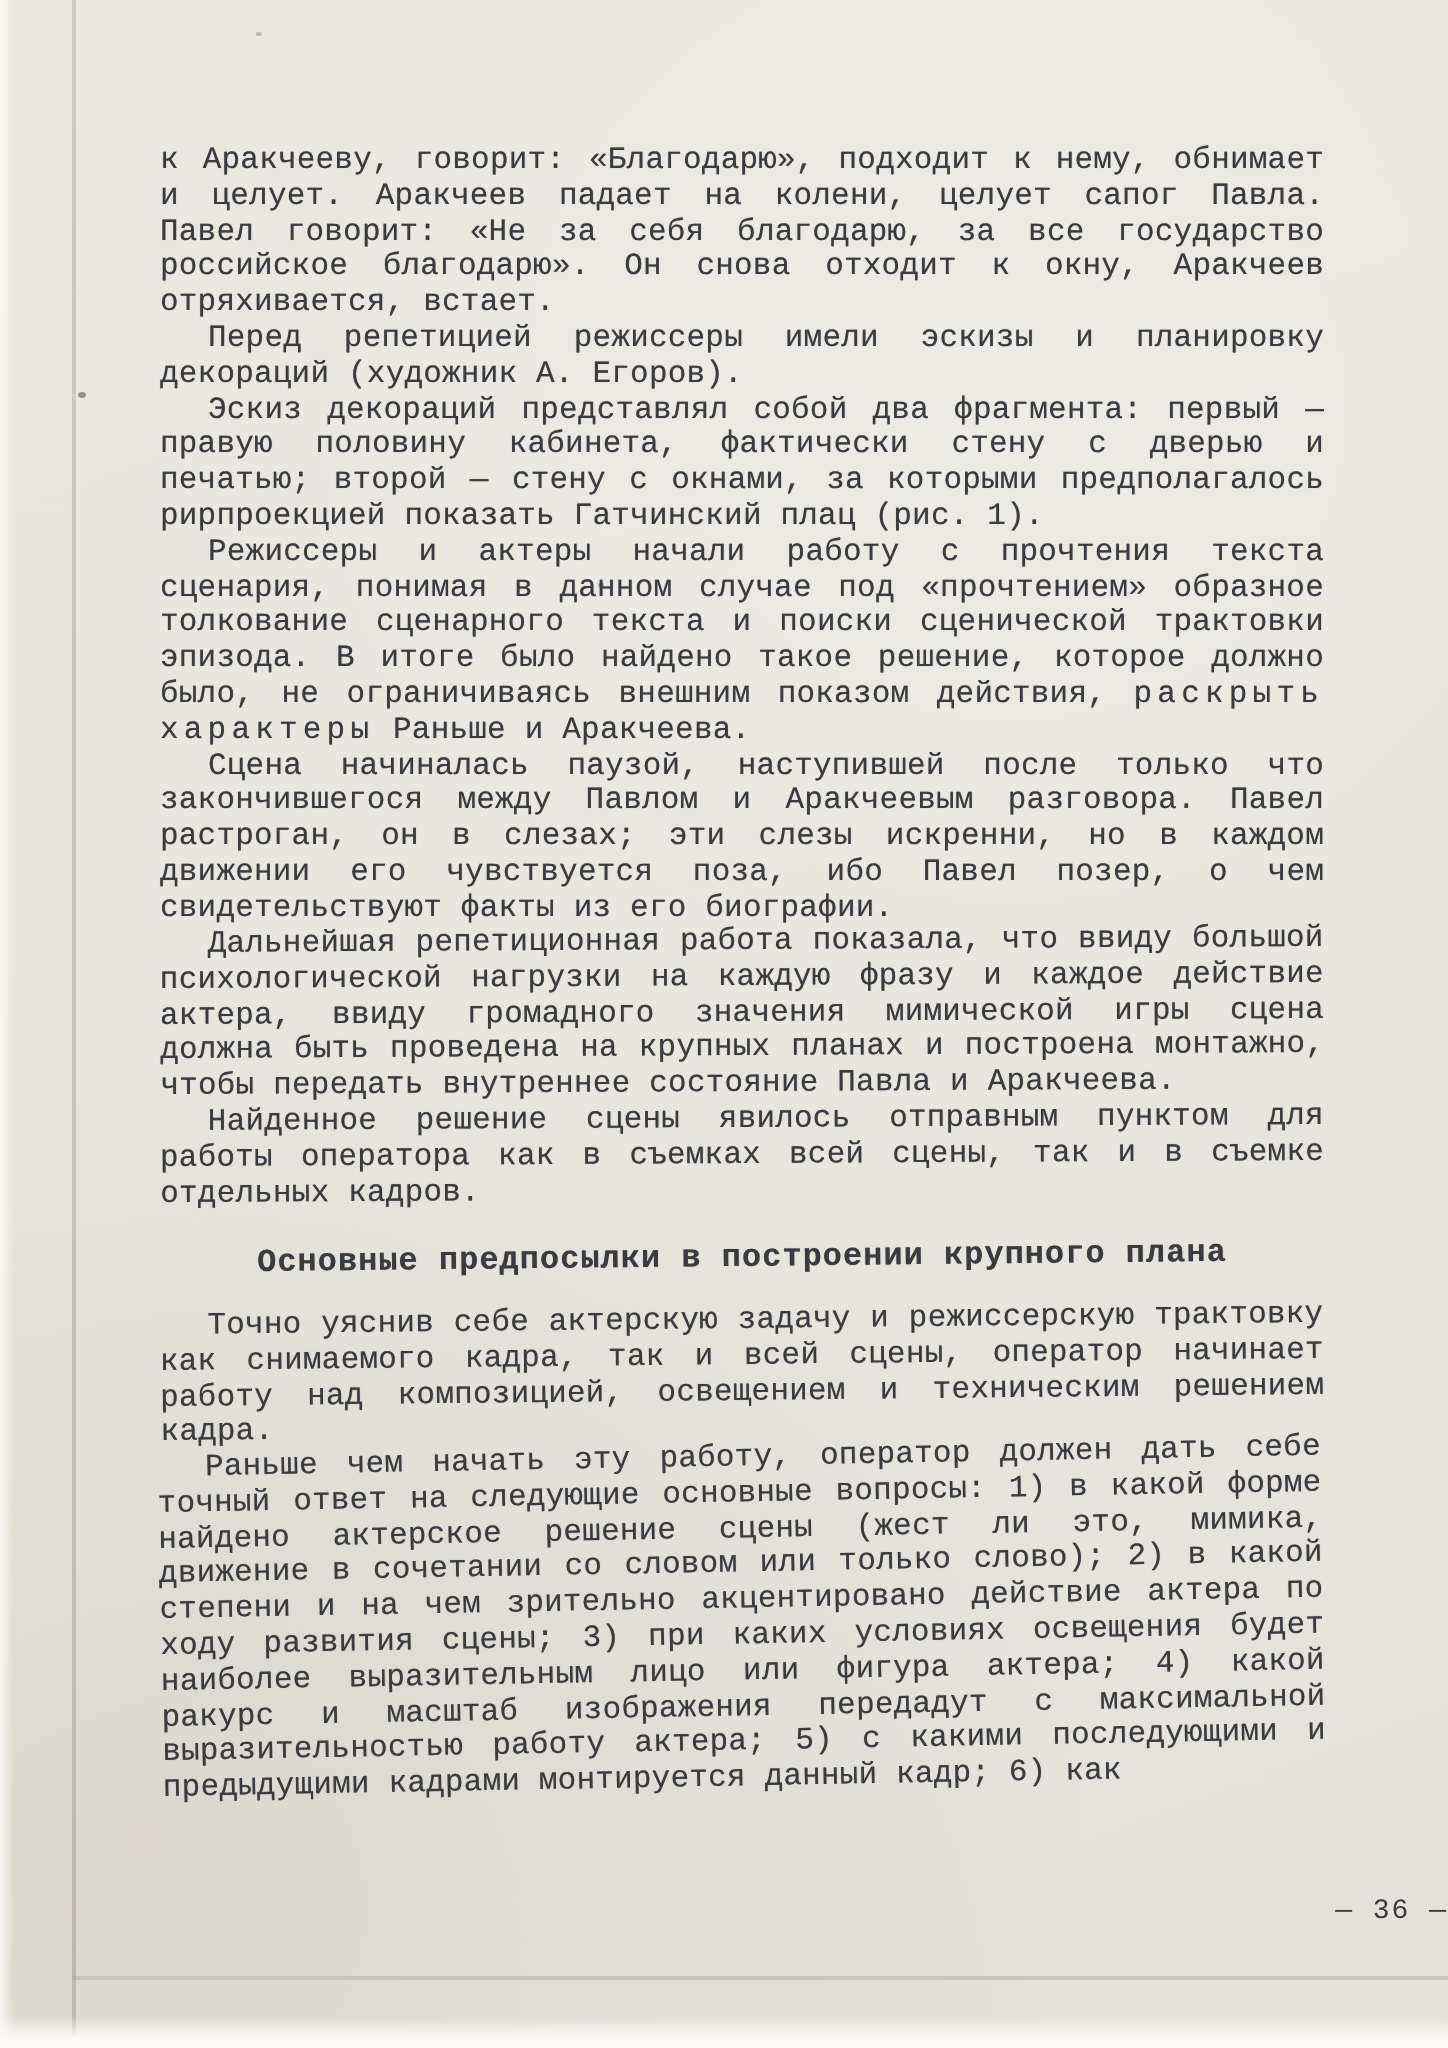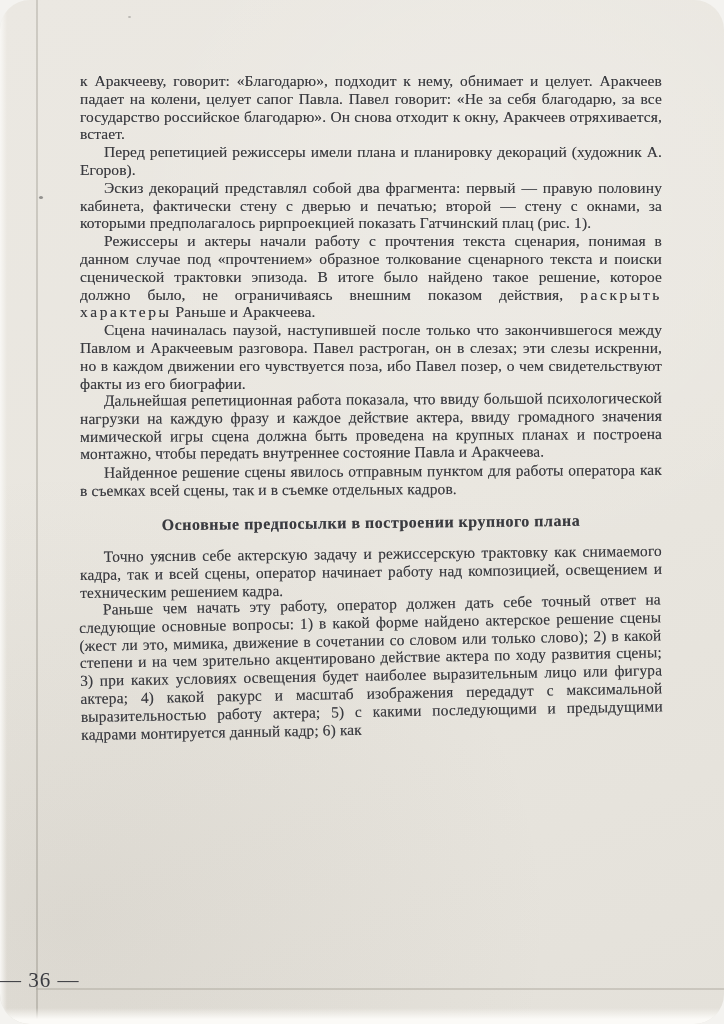--- a/index.html
+++ b/index.html
@@ -9,23 +9,22 @@
   html,body{margin:0;padding:0;background:#f4f3f0;}
   .scan{
     position:relative;
     width:724px;height:1024px;
     margin:0 auto;
     overflow:hidden;
     background:
       radial-gradient(90% 60% at 70% 20%, rgba(255,255,255,0.18), rgba(255,255,255,0) 60%),
       radial-gradient(120% 80% at 10% 90%, rgba(120,112,98,0.10), rgba(120,112,98,0) 55%),
       linear-gradient(160deg,#ebe8e2 0%,var(--paper) 50%,#e4e1da 100%);
-    font-family:Liberation Serif, serif;
+    font-family:Liberation Mono, monospace;
     color:var(--ink);
-    border-radius:30px;
   }
   
   .edge-left{
     position:absolute;left:36px;top:0;width:2px;height:100%;
     background:linear-gradient(#b0aca3,#9f9b91);
     opacity:.5;
   }
   .edge-bottom{
     position:absolute;left:36px;right:0;top:988px;height:2px;
     background:#aaa69c;opacity:.45;
@@ -63,44 +62,44 @@
     font-size:16px;
     letter-spacing:.5px;
   }
 
   
   .t1{transform:rotate(-0.3deg);transform-origin:0 50%;}
   .t2{transform:rotate(-0.6deg);transform-origin:0 50%;}
   .t3{transform:rotate(-1.05deg);transform-origin:0 50%;}
 
   .pagenum{
-    position:absolute;left:0;right:0;top:968px;
-    text-align:left;
-    font-size:21px;
+    position:absolute;left:0;right:0;top:948px;
+    text-align:right;
+    font-size:14px;
     letter-spacing:1px;
     color:var(--ink);
   }
 </style>
 </head>
 <body>
 
 <div class="scan">
 
   <div class="white-strip-left"></div>
   <div class="edge-left"></div>
   <div class="edge-bottom"></div>
   <div class="white-strip-bottom"></div>
   <div class="speck s1"></div>
   <div class="speck s2"></div>
   <div class="speck s3"></div>
 
   <div class="textcol">
 
     <p class="cont">к Аракчееву, говорит: «Благодарю», подходит к нему, обнимает и целует. Аракчеев падает на колени, целует сапог Павла. Павел говорит: «Не за себя благодарю, за все государство российское благодарю». Он снова отходит к окну, Аракчеев отряхивается, встает.</p>
-    <p>Перед репетицией режиссеры имели плана и планировку декораций (художник А. Егоров).</p>
+    <p>Перед репетицией режиссеры имели эскизы и планировку декораций (художник А. Егоров).</p>
     <p>Эскиз декораций представлял собой два фрагмента: первый — правую половину кабинета, фактически стену с дверью и печатью; второй — стену с окнами, за которыми предполагалось рирпроекцией показать Гатчинский плац (рис. 1).</p>
 
     <p><span>Режиссеры и актеры начали работу с прочтения текста сценария, понимая в данном случае под «прочтением» образное толкование сценарного текста и поиски сценической трактовки эпизода. В итоге было найдено такое решение, которое должно было, не ограничиваясь внешним показом действия, </span><span class="spaced">раскрыть характеры</span><span> Раньше и Аракчеева.</span></p>
 
     <p>Сцена начиналась паузой, наступившей после только что закончившегося между Павлом и Аракчеевым разговора. Павел растроган, он в слезах; эти слезы искренни, но в каждом движении его чувствуется поза, ибо Павел позер, о чем свидетельствуют факты из его биографии.</p>
     <p class="t1">Дальнейшая репетиционная работа показала, что ввиду большой психологической нагрузки на каждую фразу и каждое действие актера, ввиду громадного значения мимической игры сцена должна быть проведена на крупных планах и построена монтажно, чтобы передать внутреннее состояние Павла и Аракчеева.</p>
     <p class="t1">Найденное решение сцены явилось отправным пунктом для работы оператора как в съемках всей сцены, так и в съемке отдельных кадров.</p>
 
     <h2 class="heading t2">Основные предпосылки в построении крупного плана</h2>
 

